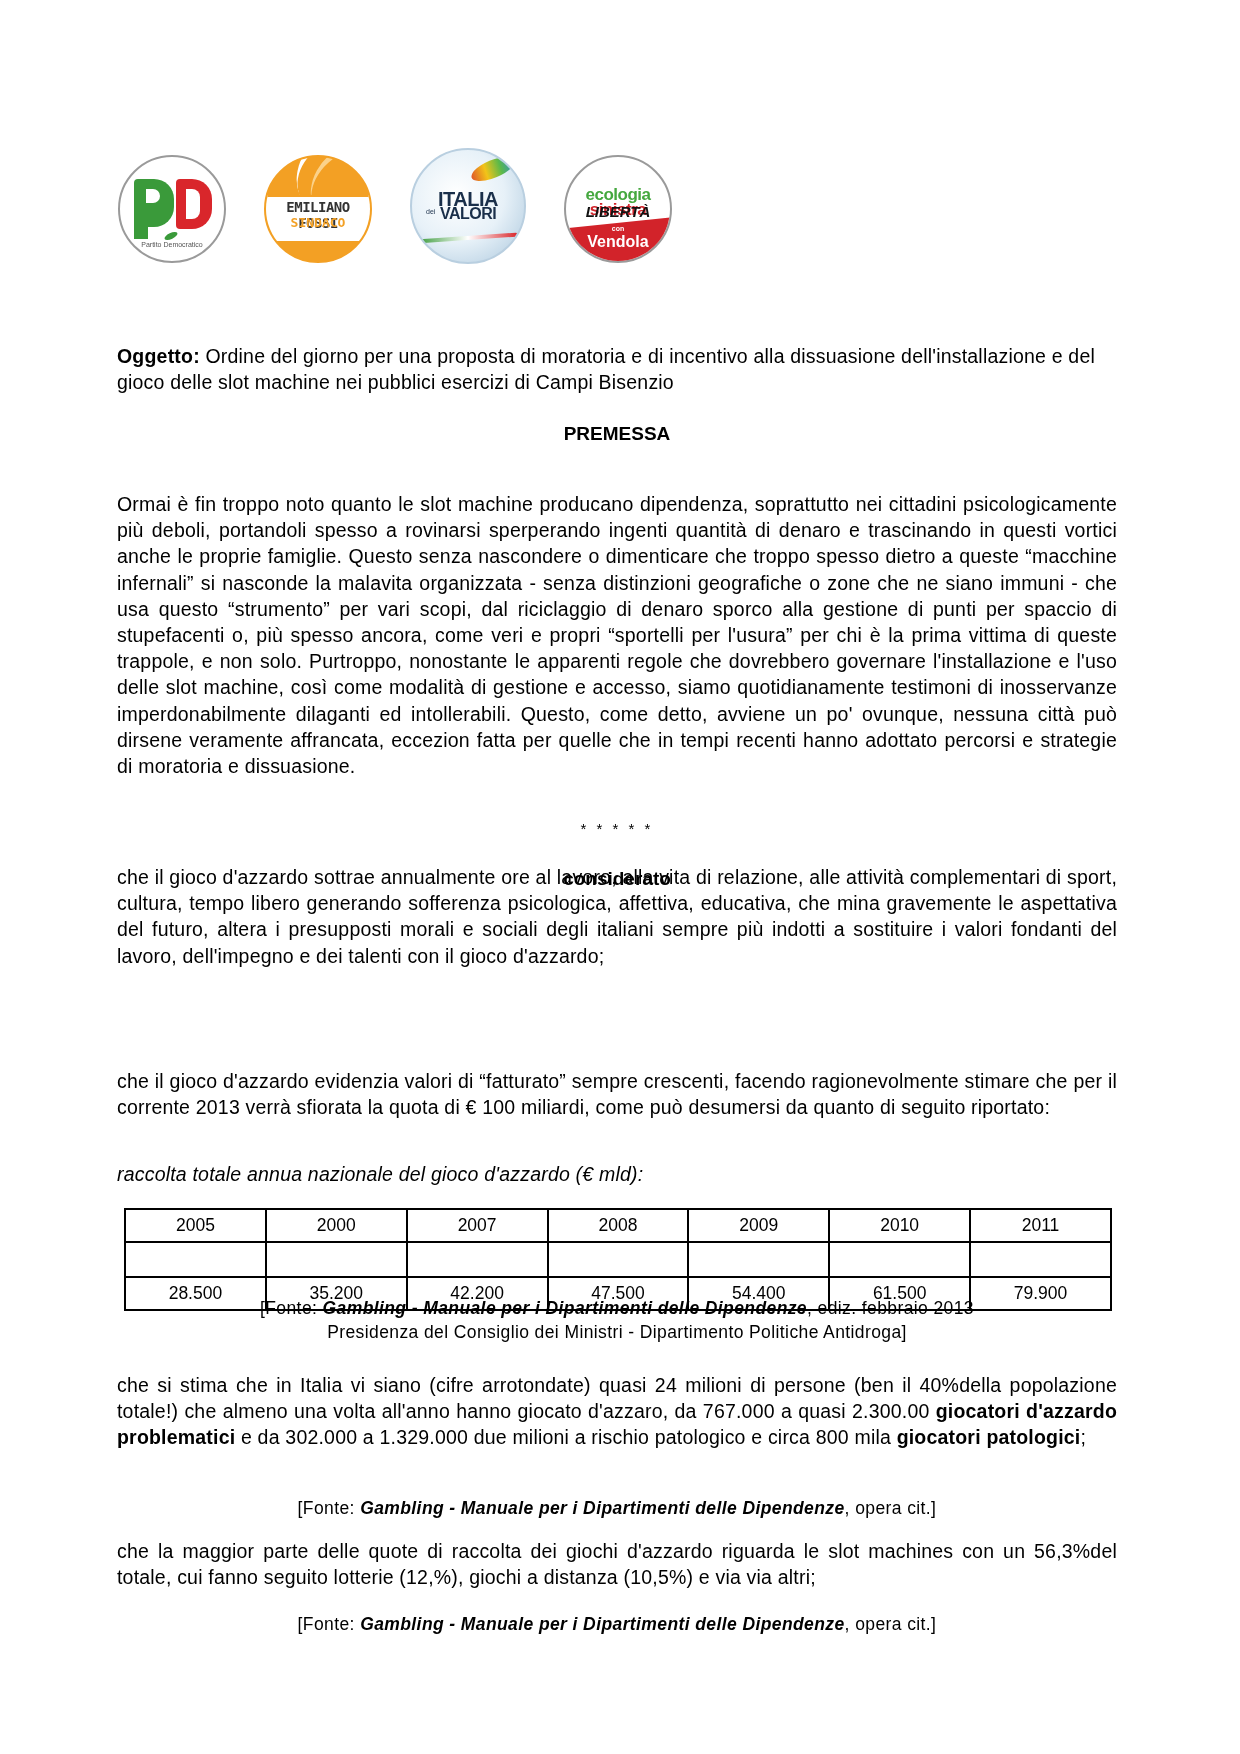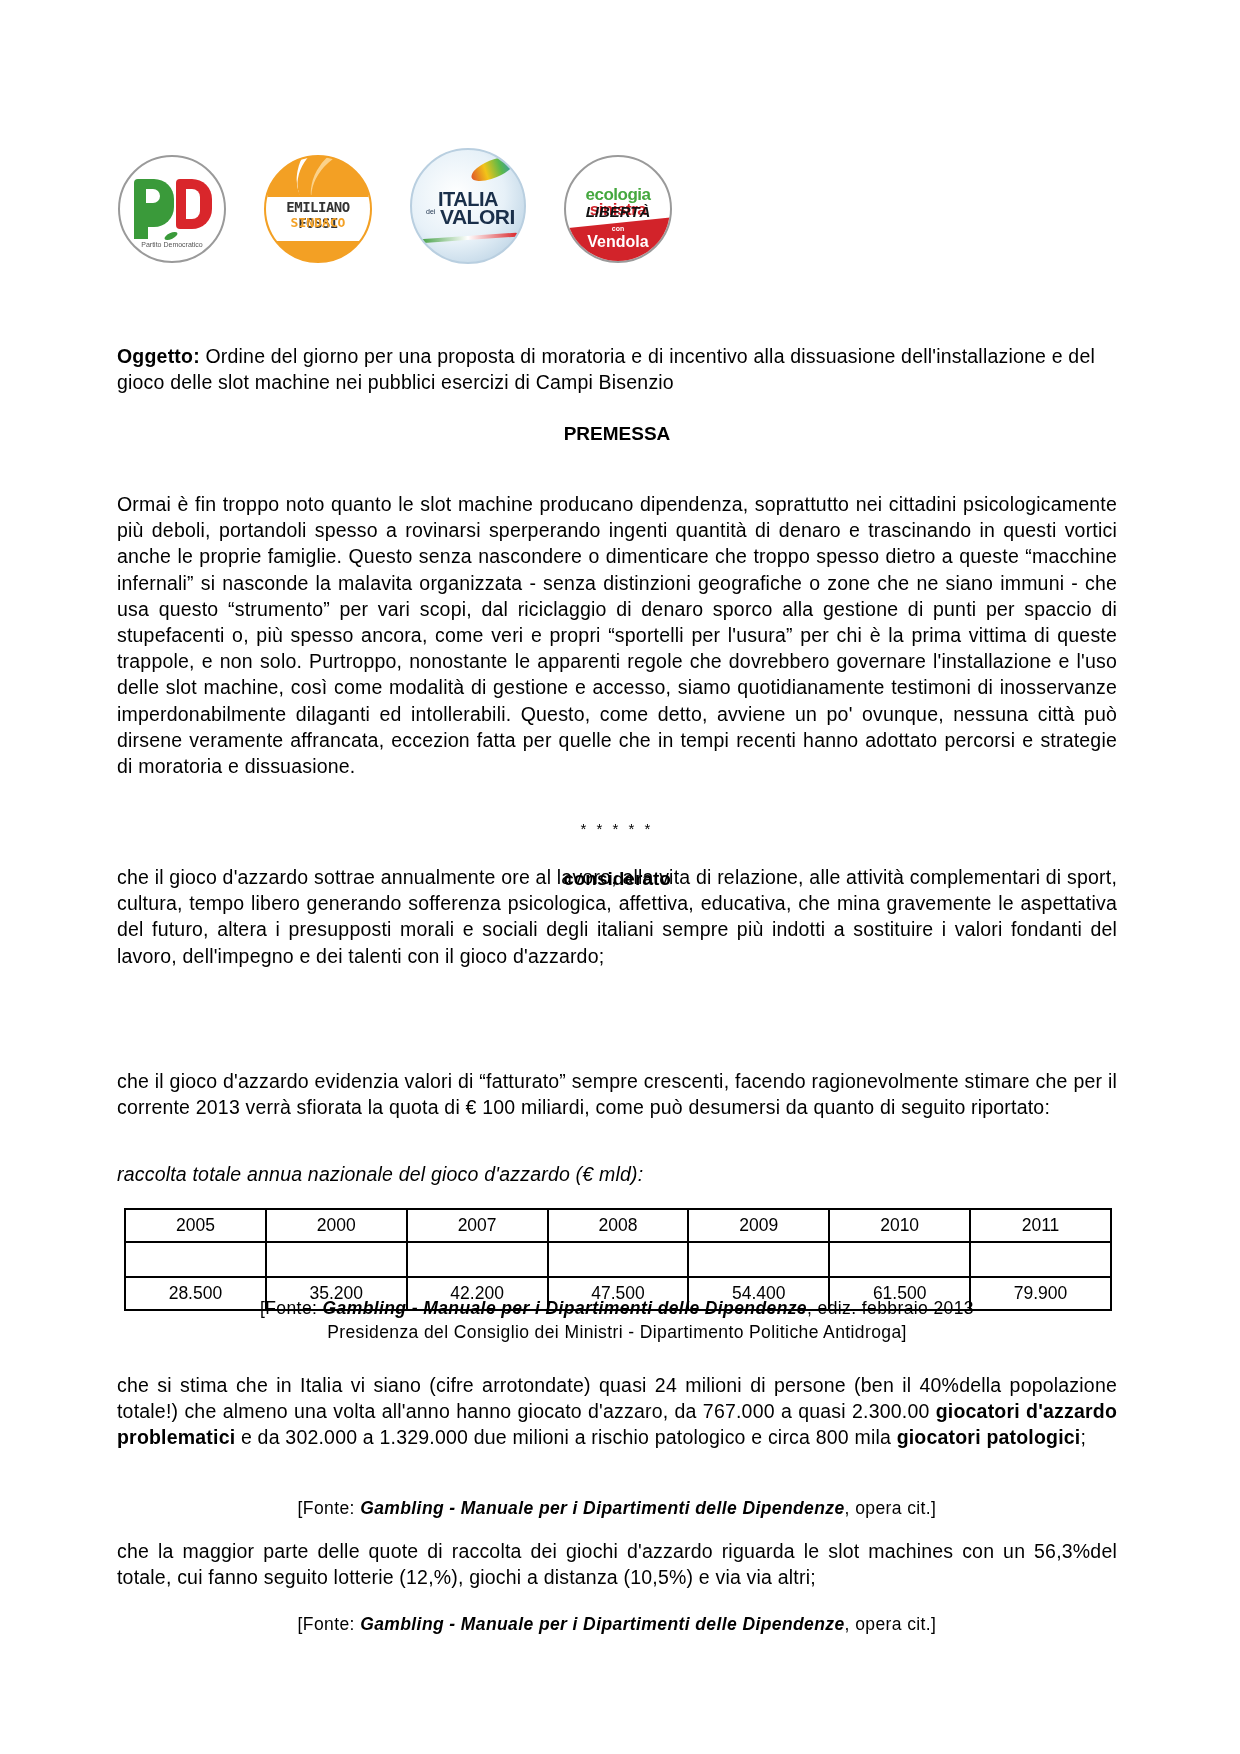--- a/index.html
+++ b/index.html
@@ -25,21 +25,21 @@
   .logo-ef .arc2 { position:absolute; left:44px; top:-16px; width:110px; height:90px; border-radius:50%; border-top: 6px solid #fbd28a; transform: rotate(-20deg); }
   .logo-ef .band { position:absolute; left:0; right:0; top:38px; height:44px; background:#fff; border-top:2px solid #f3a024; }
   .logo-ef .name { position:absolute; left:0; right:0; top:42px; text-align:center; font-family:"DejaVu Sans Mono", monospace; font-size:14px; font-weight:bold; color:#333; letter-spacing:-0.5px; }
   .logo-ef .role { position:absolute; left:0; right:0; top:58px; text-align:center; font-family:"DejaVu Sans Mono", monospace; font-size:13px; color:#f3a024; font-weight:bold; }
 
   .logo-idv { left: 292px; top: -4px; width: 116px; height: 116px; background: radial-gradient(circle at 40% 40%, #ffffff 0%, #e7f1f8 50%, #a9c6dc 100%); border: 2px solid #b9cfe0; }
   .logo-idv .bird { position:absolute; left:58px; top:10px; width:46px; height:18px; border-radius: 60% 40% 60% 40%;
         background: linear-gradient(90deg, #e05a2a, #f2c418, #5ab94a, #2e8bd3); transform: rotate(-18deg); }
   .logo-idv .t1 { position:absolute; left:0; right:0; top:38px; text-align:center; font-size:20px; font-weight:bold; color:#1a2f4a; letter-spacing:-0.5px; }
   .logo-idv .t2 { position:absolute; left:14px; top:58px; font-size:7px; color:#1a2f4a; }
-  .logo-idv .t3 { position:absolute; left:28px; top:55px; font-size:21px; font-weight:bold; color:#1a2f4a; letter-spacing:-0.5px; }
+  .logo-idv .t3 { position:absolute; left:28px; top:55px; font-size:16px; font-weight:bold; color:#1a2f4a; letter-spacing:-0.5px; }
   .logo-idv .flag { position:absolute; left:6px; right:6px; top:86px; height:4px;
         background: linear-gradient(90deg, #3a9a3a 0%, #ffffff 50%, #d9262b 100%); border-radius:2px; transform: rotate(-4deg); }
 
   .logo-sel { left: 446px; top: 3px; background:#fff; border: 2px solid #9a9a9a; }
   .logo-sel .l1 { position:absolute; left:0; right:0; top:12px; text-align:center; font-size:17px; font-weight:bold; color:#d2232a; line-height:17px; letter-spacing:-0.5px;margin-top:32px; }
   .logo-sel .l2 { position:absolute; left:0; right:0; top:29px; text-align:center; font-size:17px; font-weight:bold; color:#45a83f; line-height:17px; letter-spacing:-0.5px; }
   .logo-sel .l3 { position:absolute; left:0; right:0; top:47px; text-align:center; font-size:15px; font-weight:bold; font-style:italic; color:#111; line-height:16px; }
   .logo-sel .red { position:absolute; left:-4px; right:-4px; top:66px; height:50px; background:#d2232a; transform: rotate(-6deg); }
   .logo-sel .l4 { position:absolute; left:0; right:0; top:68px; text-align:center; font-size:7px; color:#fff; font-weight:bold; }
   .logo-sel .l5 { position:absolute; left:0; right:0; top:76px; text-align:center; font-size:16px; color:#fff; font-weight:bold; }

